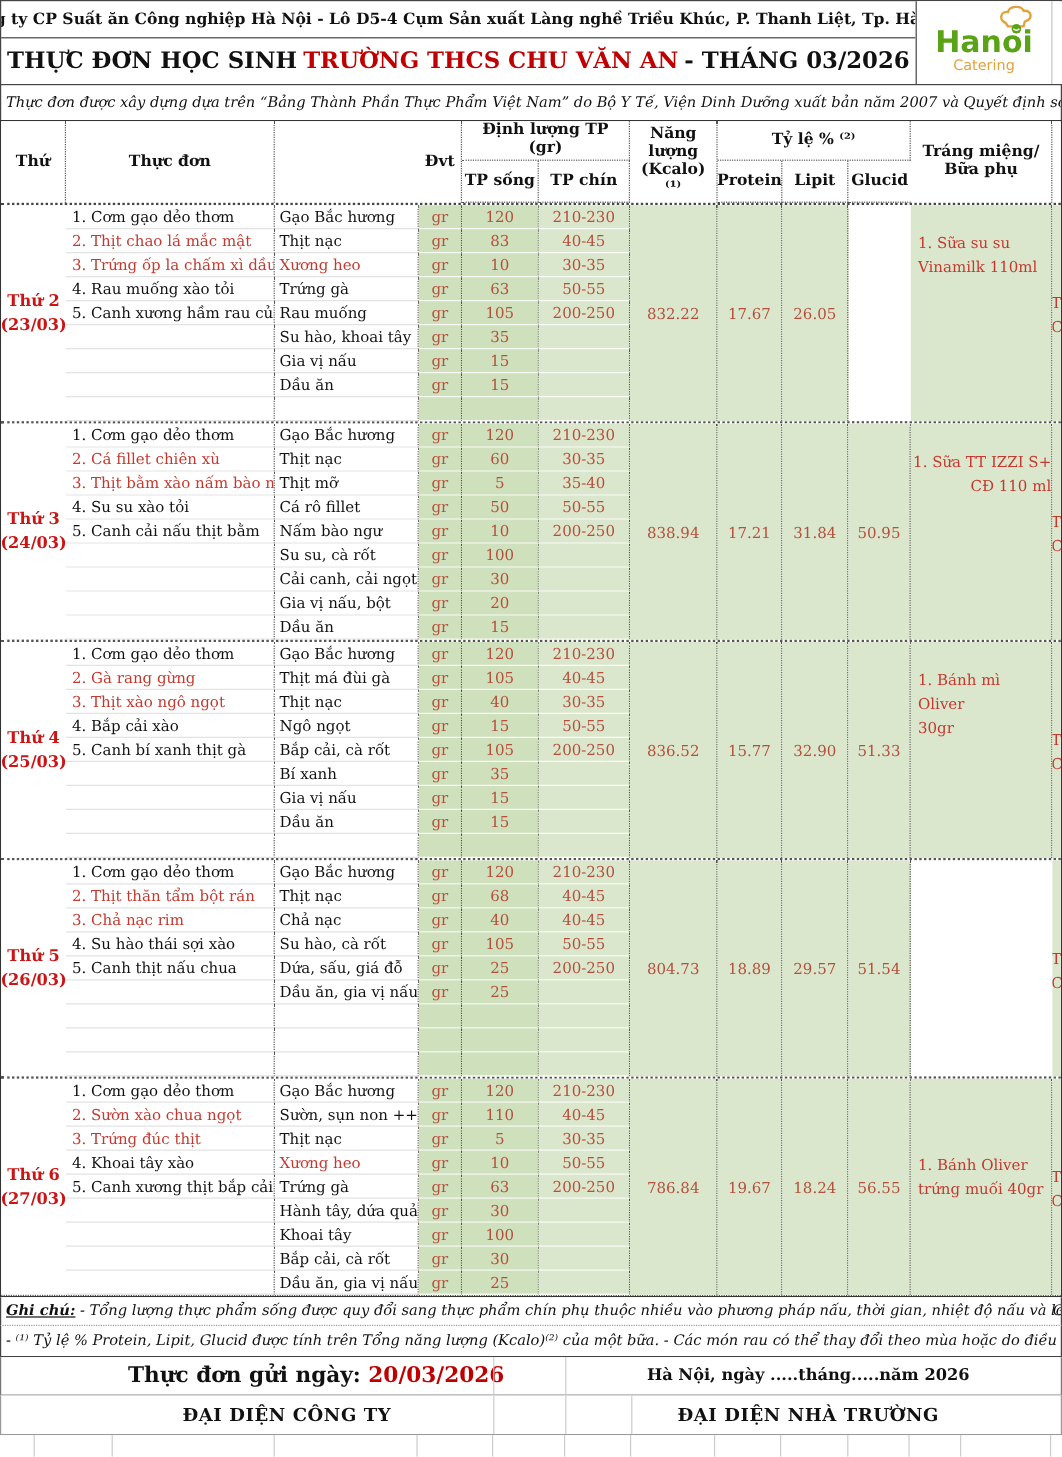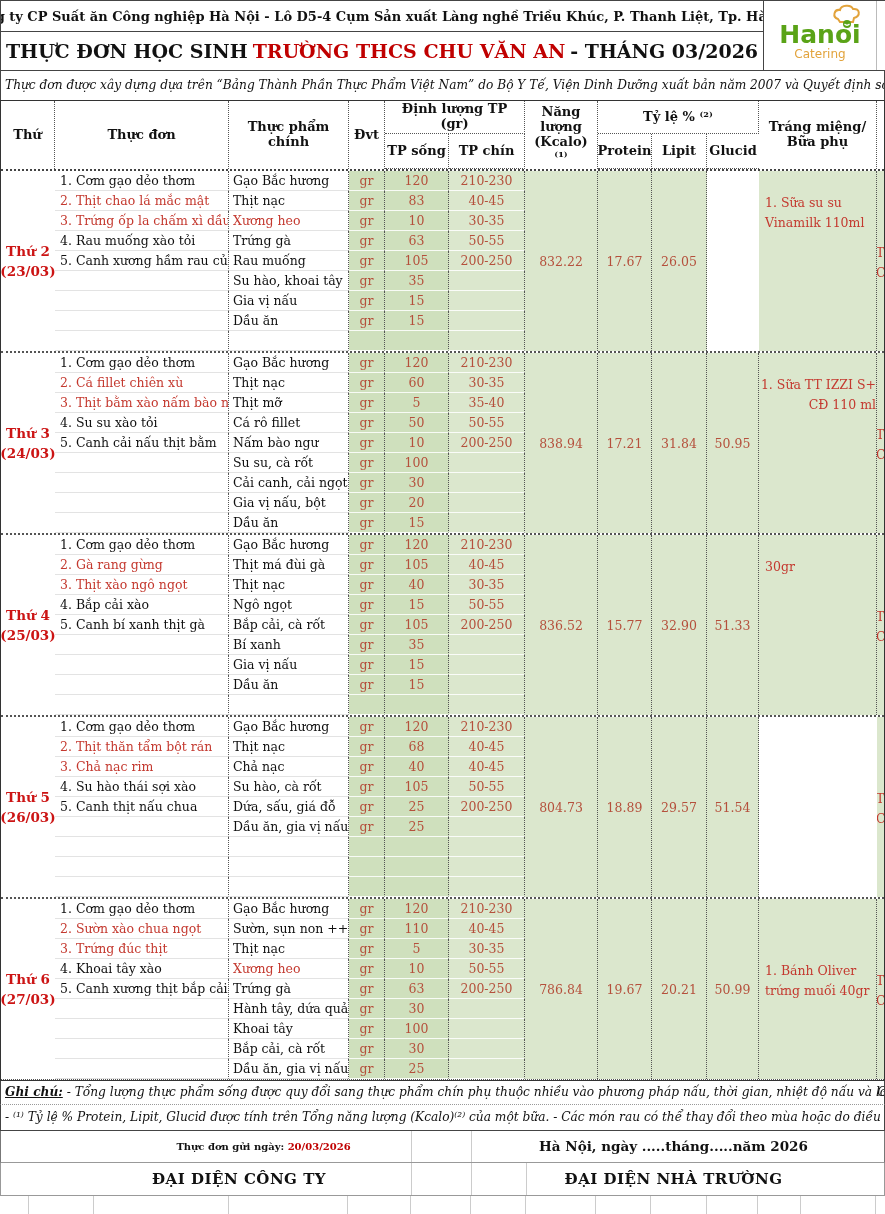--- a/index.html
+++ b/index.html
@@ -63,21 +63,21 @@
     font-size:12.5px;line-height:20px;padding-left:1px;}
   .sliver div{margin-left:-2px;}
 
   
   .note{font-style:italic;font-size:12.2px;padding-left:4px;white-space:nowrap;overflow:hidden;position:relative;background:#fff;}
   .note1{height:23px;line-height:23px;border-bottom:1px dotted #999;border-left:1px solid #444;border-right:1px solid #444;}
   .note2{height:25px;line-height:25px;border-left:1px solid #444;border-right:1px solid #444;border-bottom:1px solid #444;}
   .note .lbl{font-weight:bold;text-decoration:underline;text-align:right;}
   .note .edgeclip{position:absolute;right:-3px;top:0;}
   .daterow{position:relative;height:31px;border-left:1px solid #777;border-right:1px solid #777;border-bottom:1px solid #999;background:#fff;}
-  .daterow .left{position:absolute;left:55px;width:415px;top:0;height:31px;line-height:31px;text-align:center;font-weight:bold;font-size:10px;}
+  .daterow .left{position:absolute;left:55px;width:415px;top:0;height:31px;line-height:31px;text-align:center;font-weight:bold;font-size:18px;}
   .daterow .right{position:absolute;left:470px;width:405px;top:0;height:31px;line-height:31px;text-align:center;font-weight:bold;font-size:13.5px;}
   .daterow .reddate{color:var(--accent-red);}
   .sigrow{position:relative;height:32px;border-left:1px solid #999;border-right:1px solid #999;border-bottom:1px solid #999;background:#fff;}
   .sigrow .left{position:absolute;left:28px;width:420px;top:0;height:32px;line-height:32px;text-align:center;font-weight:bold;font-size:15px;letter-spacing:.5px;}
   .sigrow .right{position:absolute;left:470px;width:405px;top:0;height:32px;line-height:32px;text-align:center;font-weight:bold;font-size:15px;letter-spacing:.5px;}
   .vline{position:absolute;top:0;bottom:0;width:0;border-left:1px solid #ccc;}
   .emptygrid{position:relative;height:38px;background:#fff;}
 </style>
 </head>
 <body>
@@ -106,21 +106,20 @@
     </div>
     <div class="hdr-sliver"></div>
   </div>
 
   <div class="subtitle">Thực đơn được xây dựng dựa trên “Bảng Thành Phần Thực Phẩm Việt Nam” do Bộ Y Tế, Viện Dinh Dưỡng xuất bản năm 2007 và Quyết định số 2195/QĐ-BGDĐT  T</div>
 
   <div class="menu-table">
     <div class="thead">
       <div class="th span2" style="grid-column:1">Thứ</div>
       <div class="th span2" style="grid-column:2">Thực đơn</div>
-      <div class="th span2" style="grid-column:3">Thực phẩm chính</div>
       <div class="th span2" style="grid-column:4">Đvt</div>
       <div class="th" style="grid-column:5 / span 2;grid-row:1">Định lượng TP (gr)</div>
       <div class="th span2" style="grid-column:7">Năng lượng (Kcalo) ⁽¹⁾</div>
       <div class="th" style="grid-column:8 / span 3;grid-row:1">Tỷ lệ % ⁽²⁾</div>
       <div class="th span2" style="grid-column:11">Tráng miệng/ Bữa phụ</div>
       <div class="th span2" style="grid-column:12;border-right:none"></div>
       <div class="th" style="grid-column:5;grid-row:2">TP sống</div>
       <div class="th" style="grid-column:6;grid-row:2">TP chín</div>
       <div class="th" style="grid-column:8;grid-row:2">Protein</div>
       <div class="th" style="grid-column:9;grid-row:2">Lipit</div>
@@ -303,20 +302,21 @@
           <div class="cell rcell rowline ingcell" style="grid-row: 9;"></div>
           <div class="cell rcell g1 unitcell" style="grid-row: 9;"></div>
           <div class="cell rcell g1 qtycell" style="grid-row: 9;"></div>
           <div class="cell rcell g2 rowline cookcell" style="grid-row: 9;"></div>
           <div class="spancell g2 energy">836.52</div>
           <div class="spancell g2 protein">15.77</div>
           <div class="spancell g2 lipit">32.90</div>
           <div class="spancell g2 glucid">51.33</div>
           <div class="dessert g2">
             <div style="margin-top: 22px;">
+              <div class="">1. Bánh mì Oliver</div>
               <div class="">30gr</div>
             </div>
           </div>
           <div class="sliver">
             <div style="margin-top: 72px;">T<br>C</div>
           </div>
         </div>
         <div class="day-block">
           <div class="cell daycell">
             <div class="">Thứ 5</div>
@@ -420,22 +420,22 @@
           <div class="cell rcell g1 unitcell" style="grid-row: 8;">gr</div>
           <div class="cell rcell g1 qtycell" style="grid-row: 8;">30</div>
           <div class="cell rcell g2 rowline cookcell" style="grid-row: 8;"></div>
           <div class="cell rcell rowline menucell" style="grid-row: 9;"></div>
           <div class="cell rcell rowline ingcell" style="grid-row: 9;">Dầu ăn, gia vị nấu</div>
           <div class="cell rcell g1 unitcell" style="grid-row: 9;">gr</div>
           <div class="cell rcell g1 qtycell" style="grid-row: 9;">25</div>
           <div class="cell rcell g2 rowline cookcell" style="grid-row: 9;"></div>
           <div class="spancell g2 energy">786.84</div>
           <div class="spancell g2 protein">19.67</div>
-          <div class="spancell g2 lipit">20.21</div>
-          <div class="spancell g2 glucid">50.99</div>
+          <div class="spancell g2 lipit">18.24</div>
+          <div class="spancell g2 glucid">56.55</div>
           <div class="dessert g2">
             <div style="margin-top: 62px;">
               <div class="">1. Bánh Oliver</div>
               <div class="">trứng muối 40gr</div>
             </div>
           </div>
           <div class="sliver">
             <div style="margin-top: 72px;">T<br>C</div>
           </div>
         </div>

